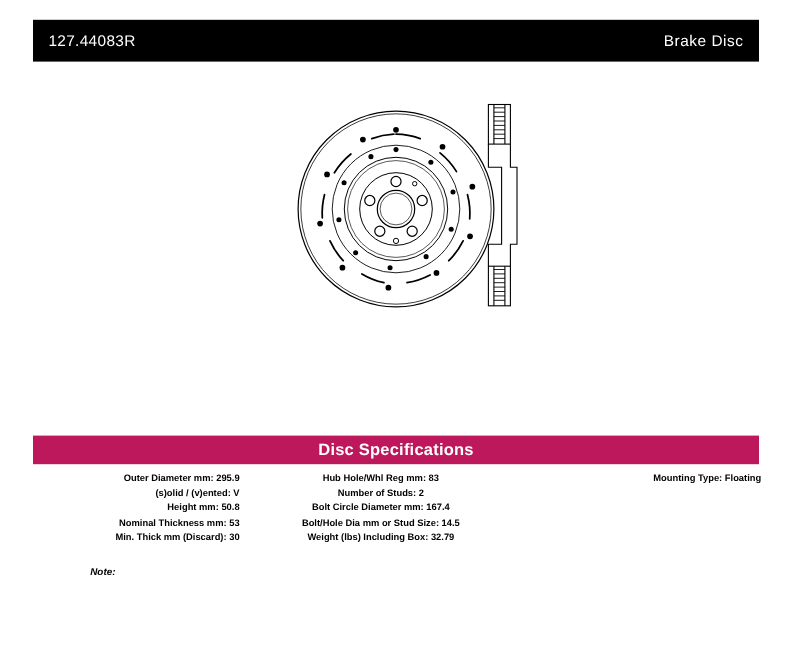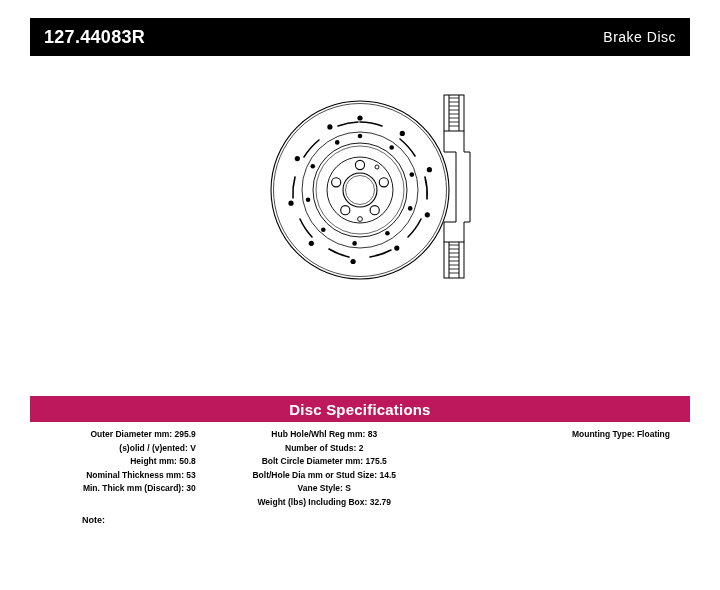--- a/index.html
+++ b/index.html
@@ -30,22 +30,22 @@
     height: 38px;
     background: #000000;
     color: #ffffff;
     display: flex;
     align-items: center;
     justify-content: space-between;
     box-sizing: border-box;
     padding: 0 14px;
   }
   .part-number {
-    font-size: 18px;
-    font-weight: bold;
+    font-size: 14px;
+    font-weight: normal;
     letter-spacing: 0.3px;
     font-family: "Liberation Sans", sans-serif;
   }
   .product-type {
     font-size: 14px;
     font-weight: normal;
     letter-spacing: 0.5px;
   }
 
   
@@ -81,21 +81,21 @@
     justify-content: center;
   }
   .spec-title {
     font-size: 15px;
     font-weight: bold;
     letter-spacing: 0.2px;
   }
 
   .spec-columns {
     position: absolute;
-    left: 18px;
+    left: 40px;
     top: 428px;
     width: 660px;
     display: flex;
     align-items: flex-start;
   }
   .spec-col {
     font-size: 8.5px;
     font-weight: bold;
     line-height: 13.6px;
   }
@@ -122,20 +122,21 @@
     left: 30px;
     top: 515px;
     width: 660px;
     font-size: 9px;
     font-weight: bold;
   }
   .note-label {
     position: absolute;
     left: 52px;
     top: 0;
+    font-style: italic;
   }
   .note-value {
     position: absolute;
     left: 100px;
     top: 0;
     font-weight: normal;
   }
 </style>
 </head>
 <body>
@@ -270,23 +271,22 @@
     <div class="spec-col col-left">
       <div class="spec-line">Outer Diameter mm: 295.9</div>
       <div class="spec-line">(s)olid / (v)ented: V</div>
       <div class="spec-line">Height mm: 50.8</div>
       <div class="spec-line">Nominal Thickness mm: 53</div>
       <div class="spec-line">Min. Thick mm (Discard): 30</div>
     </div>
     <div class="spec-col col-mid">
       <div class="spec-line">Hub Hole/Whl Reg mm: 83</div>
       <div class="spec-line">Number of Studs: 2</div>
-      <div class="spec-line">Bolt Circle Diameter mm: 175.5</div>
+      <div class="spec-line">Bolt Circle Diameter mm: 167.4</div>
       <div class="spec-line">Bolt/Hole Dia mm or Stud Size: 14.5</div>
-      <div class="spec-line">Vane Style: S</div>
       <div class="spec-line">Weight (lbs) Including Box: 32.79</div>
     </div>
     <div class="spec-col col-right">
       <div class="spec-line">Mounting Type: Floating</div>
     </div>
   </div>
 
   <div class="note-row">
     <span class="note-label">Note:</span>
     <span class="note-value"></span>

